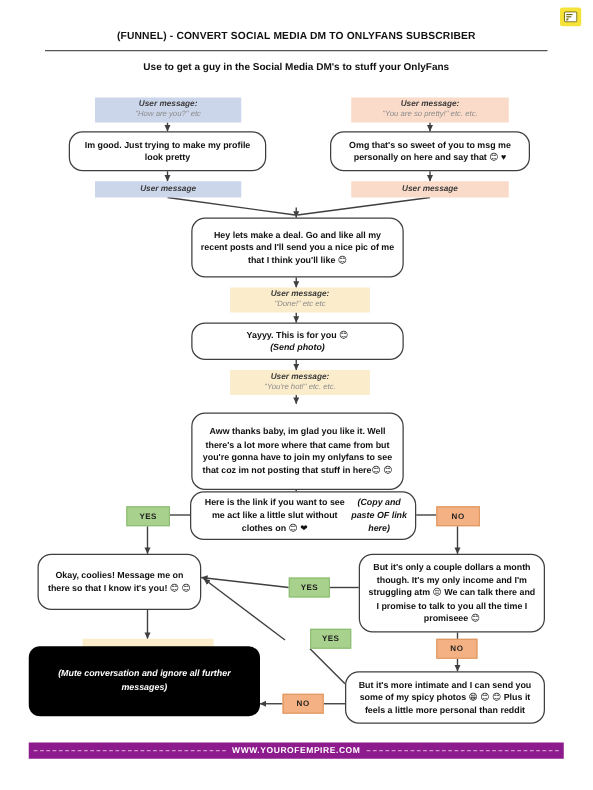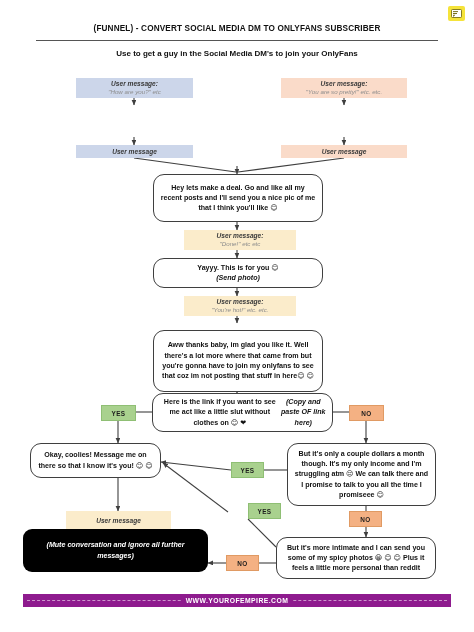--- a/index.html
+++ b/index.html
@@ -151,33 +151,39 @@
     <svg width="11" height="9" viewBox="0 0 11 9" aria-hidden="true">
       <rect x="0.5" y="0.5" width="10" height="8" rx="1" fill="#fff" stroke="#6b6000" stroke-width="0.8"></rect>
       <rect x="2" y="2.2" width="5" height="0.9" fill="#6b6000"></rect>
       <rect x="2" y="4" width="4" height="0.9" fill="#6b6000"></rect>
       <path d="M2.2,5.8 L2.2,8 L4.4,5.8 z" fill="#6b6000"></path>
     </svg>
   </div>
 
   <div class="title">(FUNNEL) - CONVERT SOCIAL MEDIA DM TO ONLYFANS SUBSCRIBER</div>
   <div class="rule"></div>
-  <div class="subtitle">Use to get a guy in the Social Media DM's to join your OnlyFans</div>
+  <div class="subtitle">Use to get a guy in the Social Media DM's to stuff your OnlyFans</div>
 
   <div class="node band band-blue" style="left:76px;top:78px;width:117px;height:20px;">
     <span class="l1">User message:</span>
     <span class="l2">"How are you?" etc</span>
   </div>
 
   <div class="node band band-peach" style="left:281px;top:78px;width:126px;height:20px;">
     <span class="l1">User message:</span>
     <span class="l2">"You are so pretty!" etc. etc.</span>
   </div>
 
-
+  <div class="node msg" style="left:55px;top:105px;width:158px;height:32px;">
+    <span>Im good. Just trying to make my profile look pretty</span>
+  </div>
+
+  <div class="node msg" style="left:264px;top:105px;width:160px;height:32px;">
+    <span>Omg that's so sweet of you to msg me personally on here and say that 😊 ♥</span>
+  </div>
 
   <div class="node band band-blue" style="left:76px;top:145px;width:117px;height:13px;">
     <span class="l1">User message</span>
   </div>
 
   <div class="node band band-peach" style="left:281px;top:145px;width:126px;height:13px;">
     <span class="l1">User message</span>
   </div>
 
   <div class="node msg" style="left:153px;top:174px;width:170px;height:48px;">
@@ -225,29 +231,29 @@
   </div>
 
   <div class="node chip chip-no" style="left:349px;top:511px;width:33px;height:16px;">
     <span>NO</span>
   </div>
 
   <div class="node chip chip-no" style="left:226px;top:555px;width:33px;height:16px;">
     <span>NO</span>
   </div>
 
-  <div class="node msg" style="left:30px;top:443px;width:131px;height:35px;">
+  <div class="node msg" style="left:30px;top:443px;width:131px;height:45px;">
     <span>Okay, coolies! Message me on there so that I know it's you! 😊 😊</span>
   </div>
 
   <div class="node band band-cream" style="left:66px;top:511px;width:105px;height:20px;">
     <span class="l1">User message</span>
   </div>
 
-  <div class="node terminal" style="left:23px;top:529px;width:185px;height:43px;">
+  <div class="node terminal" style="left:23px;top:517px;width:185px;height:56px;">
     <span>(Mute conversation and ignore all further messages)</span>
   </div>
 
   <div class="node msg" style="left:287px;top:443px;width:149px;height:63px;">
     <span>But it's only a couple dollars a month though. It's my only income and I'm struggling atm 😔 We can talk there and I promise to talk to you all the time I promiseee 😊</span>
   </div>
 
   <div class="node msg" style="left:276px;top:537px;width:160px;height:42px;">
     <span>But it's more intimate and I can send you some of my spicy photos 😁 😊 😊 Plus it feels a little more personal than reddit</span>
   </div>

